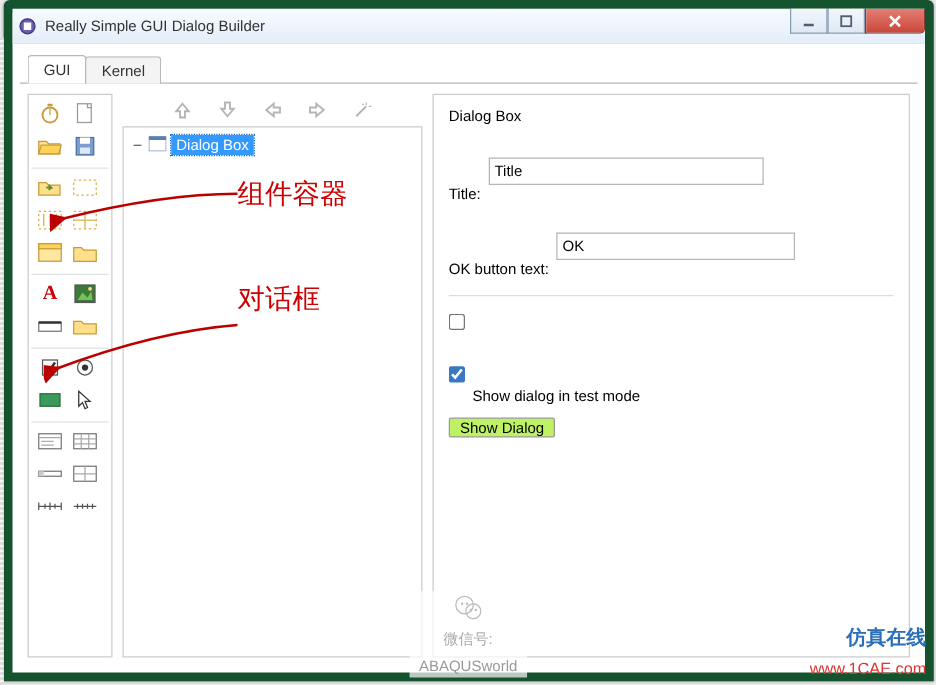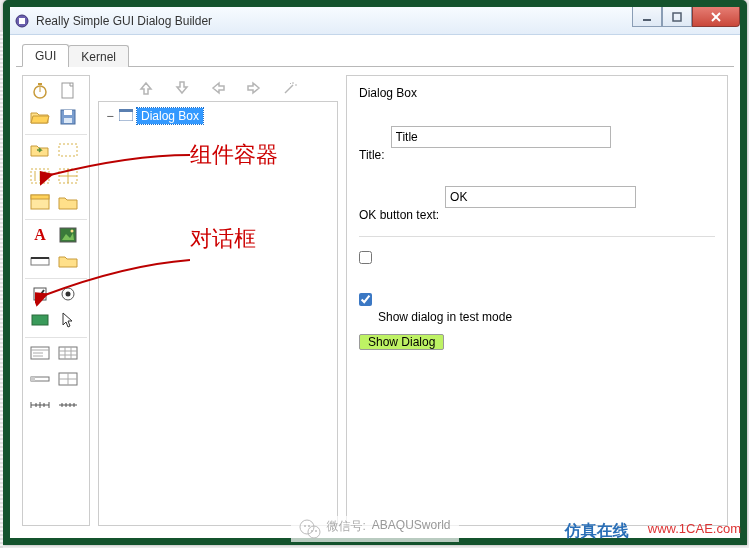--- a/index.html
+++ b/index.html
@@ -42,23 +42,23 @@
 .row label { color: #000000; margin-top: 36px; }
 .row input[type=text] { border: 1px solid #b5b5b5; padding: 2px 4px; height: 22px; }
 .row input[type=checkbox] { width: 13px; height: 13px; accent-color: #3b78c4; }
 .hr { border-top: 1px solid #ddd; margin: 4px 0; }
 .apply-in { background: #9ec9f0; border: 1px solid #7aa8d4 !important; }
 button.showdlg { border: 1px solid #9a9a9a; background: #bef264; padding: 0 8px; border-radius: 2px; cursor: pointer; }
 
 .annot { position: absolute; color: #c00; font-size: 22px; font-family: "SimSun","宋体",serif; pointer-events: none; }
 .arrow { position: absolute; pointer-events: none; }
 
-.watermark { position: absolute; bottom: 6px; left: 50%; transform: translateX(-50%); color: #aaa; font-size: 12px; display: flex; align-items: flex-start; gap: 6px; background: rgba(255,255,255,0.7); padding: 2px 8px; }
+.watermark { position: absolute; bottom: 6px; left: 50%; transform: translateX(-50%); color: #aaa; font-size: 12px; display: flex; align-items: center; gap: 6px; background: rgba(255,255,255,0.7); padding: 2px 8px; flex-direction: column; }
 .watermark .name { color: #999; }
-.sitebadge { position: absolute; right: 8px; bottom: 6px; display: flex; align-items: flex-start; gap: 19px; }
+.sitebadge { position: absolute; right: 8px; bottom: 6px; display: flex; align-items: flex-end; gap: 6px; flex-direction: column; }
 .sitebadge .zh { color: #2a6fb7; font-weight: bold; font-size: 16px; }
 .sitebadge .url { color: #d33; font-size: 13px; }
 .leftstrip { position: absolute; left: 0; top: 30px; bottom: 0; width: 3px; background: repeating-linear-gradient(#ddd,#ddd 2px,#f5f5f5 2px,#f5f5f5 4px); }
 </style>
 </head>
 <body>
 
 <div class="window">
 
   <div class="titlebar">

